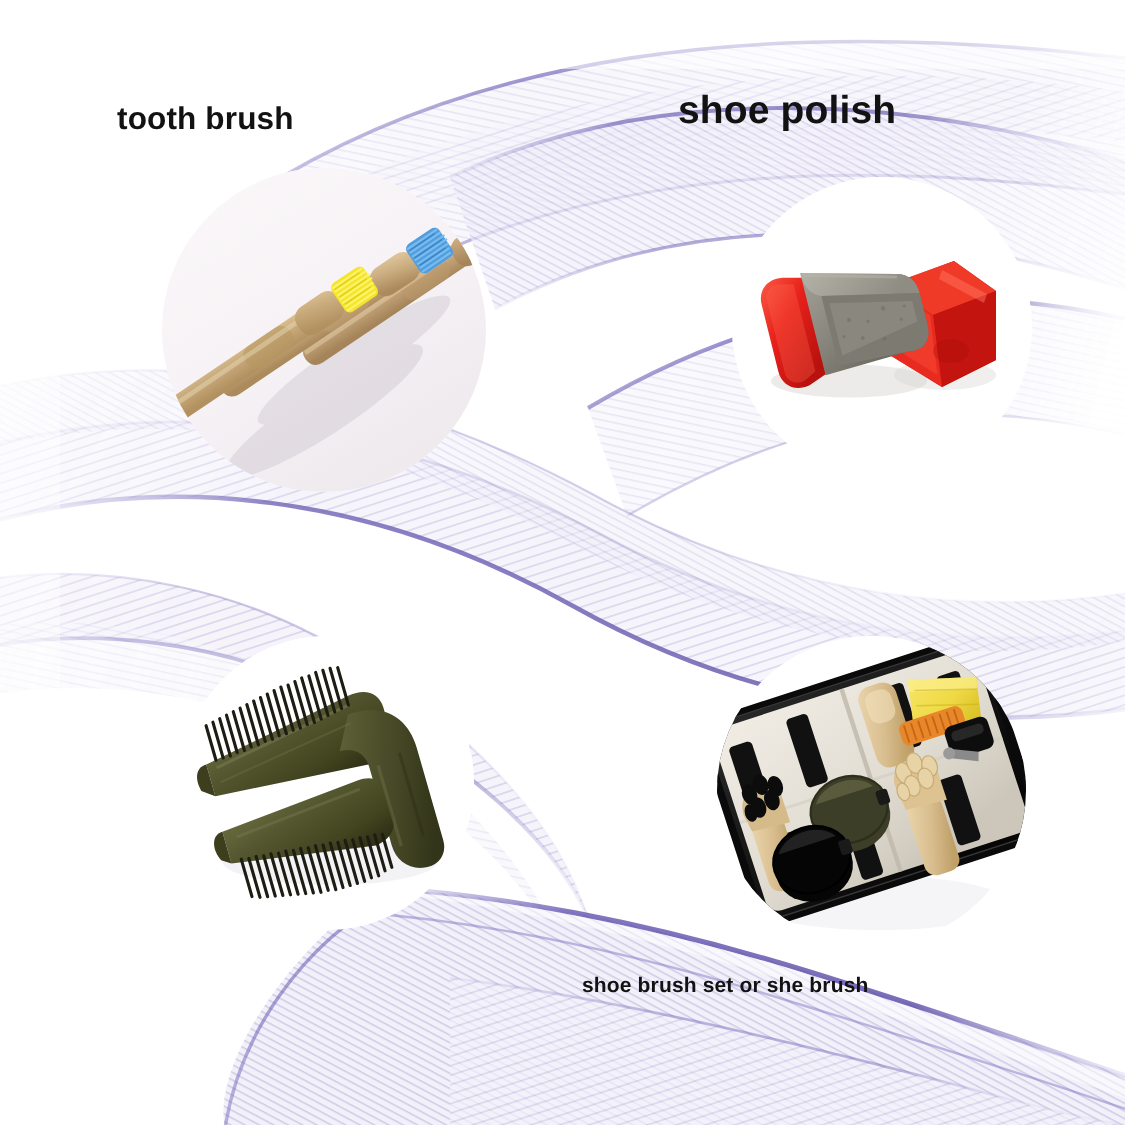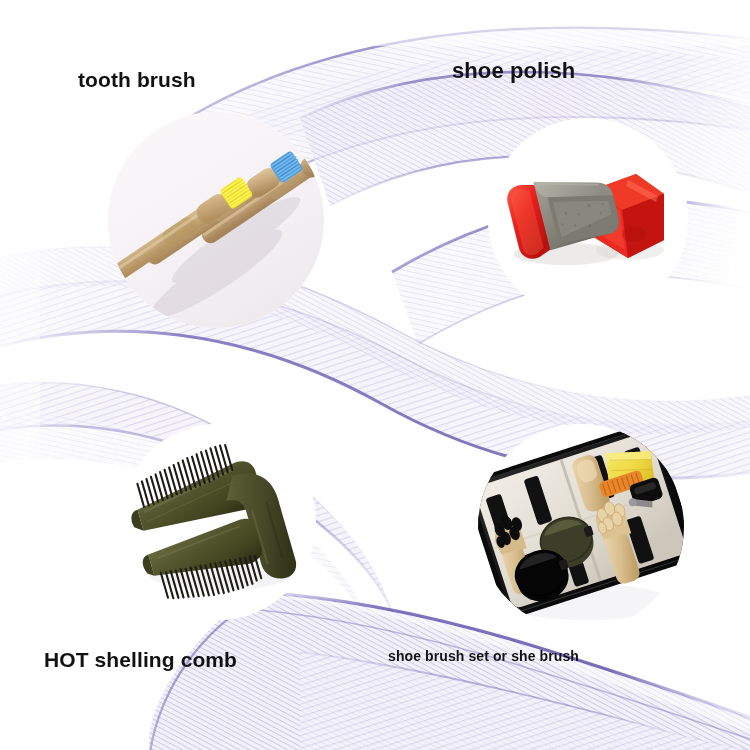--- a/index.html
+++ b/index.html
@@ -164,23 +164,22 @@
                L300,752 Z" fill="url(#hatchA)" opacity="0.75"></path>
       <path d="M300,652 C400,664 520,692 640,724 C690,738 730,748 762,752" fill="none" stroke="url(#edgeGrad1)" stroke-width="1.8" opacity="0.5"></path>
     </g>
 
     <rect x="0" y="0" width="750" height="46" fill="#ffffff" opacity="0.55"></rect>
     <rect x="0" y="0" width="40" height="750" fill="#ffffff" opacity="0.4"></rect>
   </svg>
 
   <div class="label" style="left:78px;top:68px;font-size:21px;">tooth brush</div>
 
-  <div class="label" style="left:452px;top:58px;font-size:22px;">shoe polish</div>
-
-  <div class="label" style="left:44px;top:648px;font-size:21px;">HOT shelling comb</div>
+  <div class="label" style="left:452px;top:58px;font-size:26px;">shoe polish</div>
+
 
   <div class="label" style="left:388px;top:648px;font-size:14px;">shoe brush set or she brush</div>
 
   <div class="photo" style="left:108px;top:112px;width:216px;height:216px;">
     <svg viewBox="0 0 216 216" xmlns="http://www.w3.org/2000/svg">
       <defs>
         <linearGradient id="tbBack" x1="0" y1="0" x2="0.6" y2="1">
           <stop offset="0%" stop-color="#fbf8fa"></stop>
           <stop offset="55%" stop-color="#f6f2f5"></stop>
           <stop offset="100%" stop-color="#efeaee"></stop>

